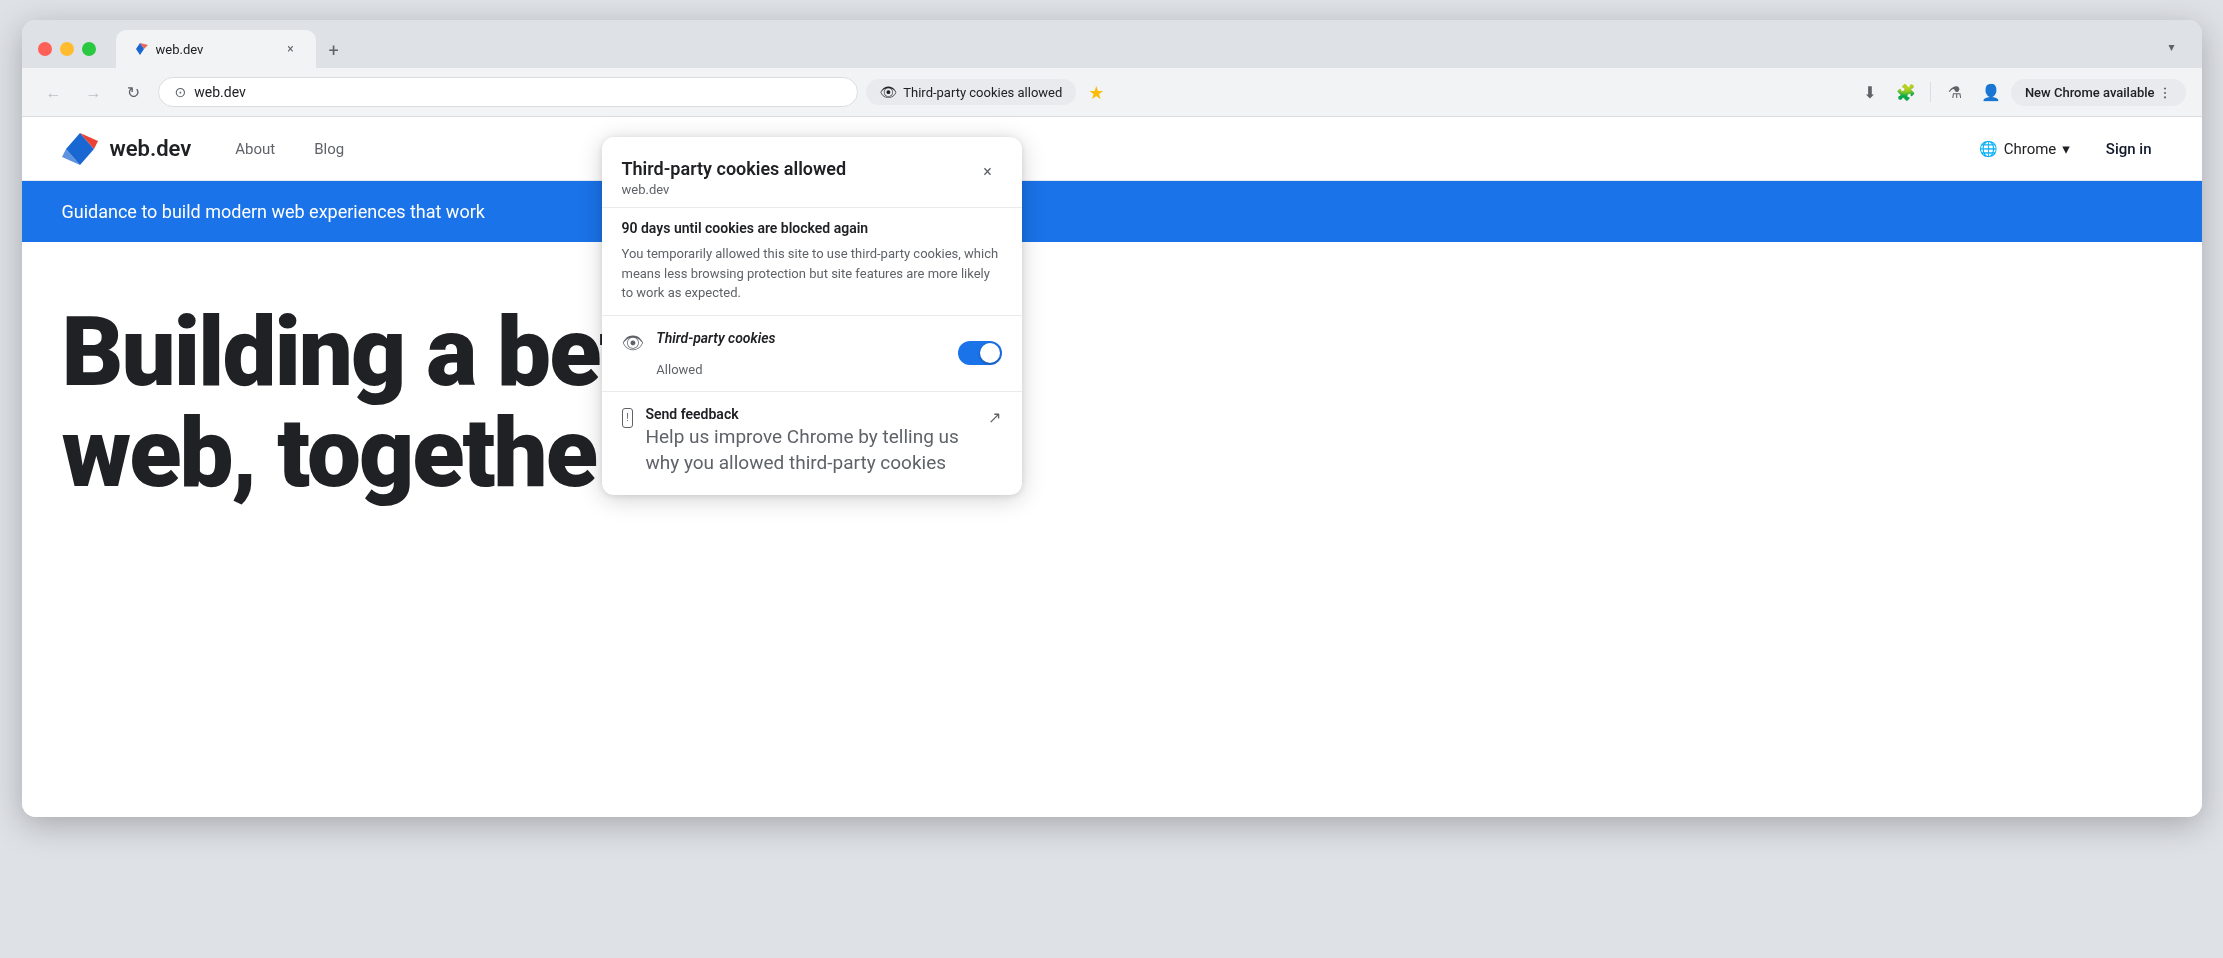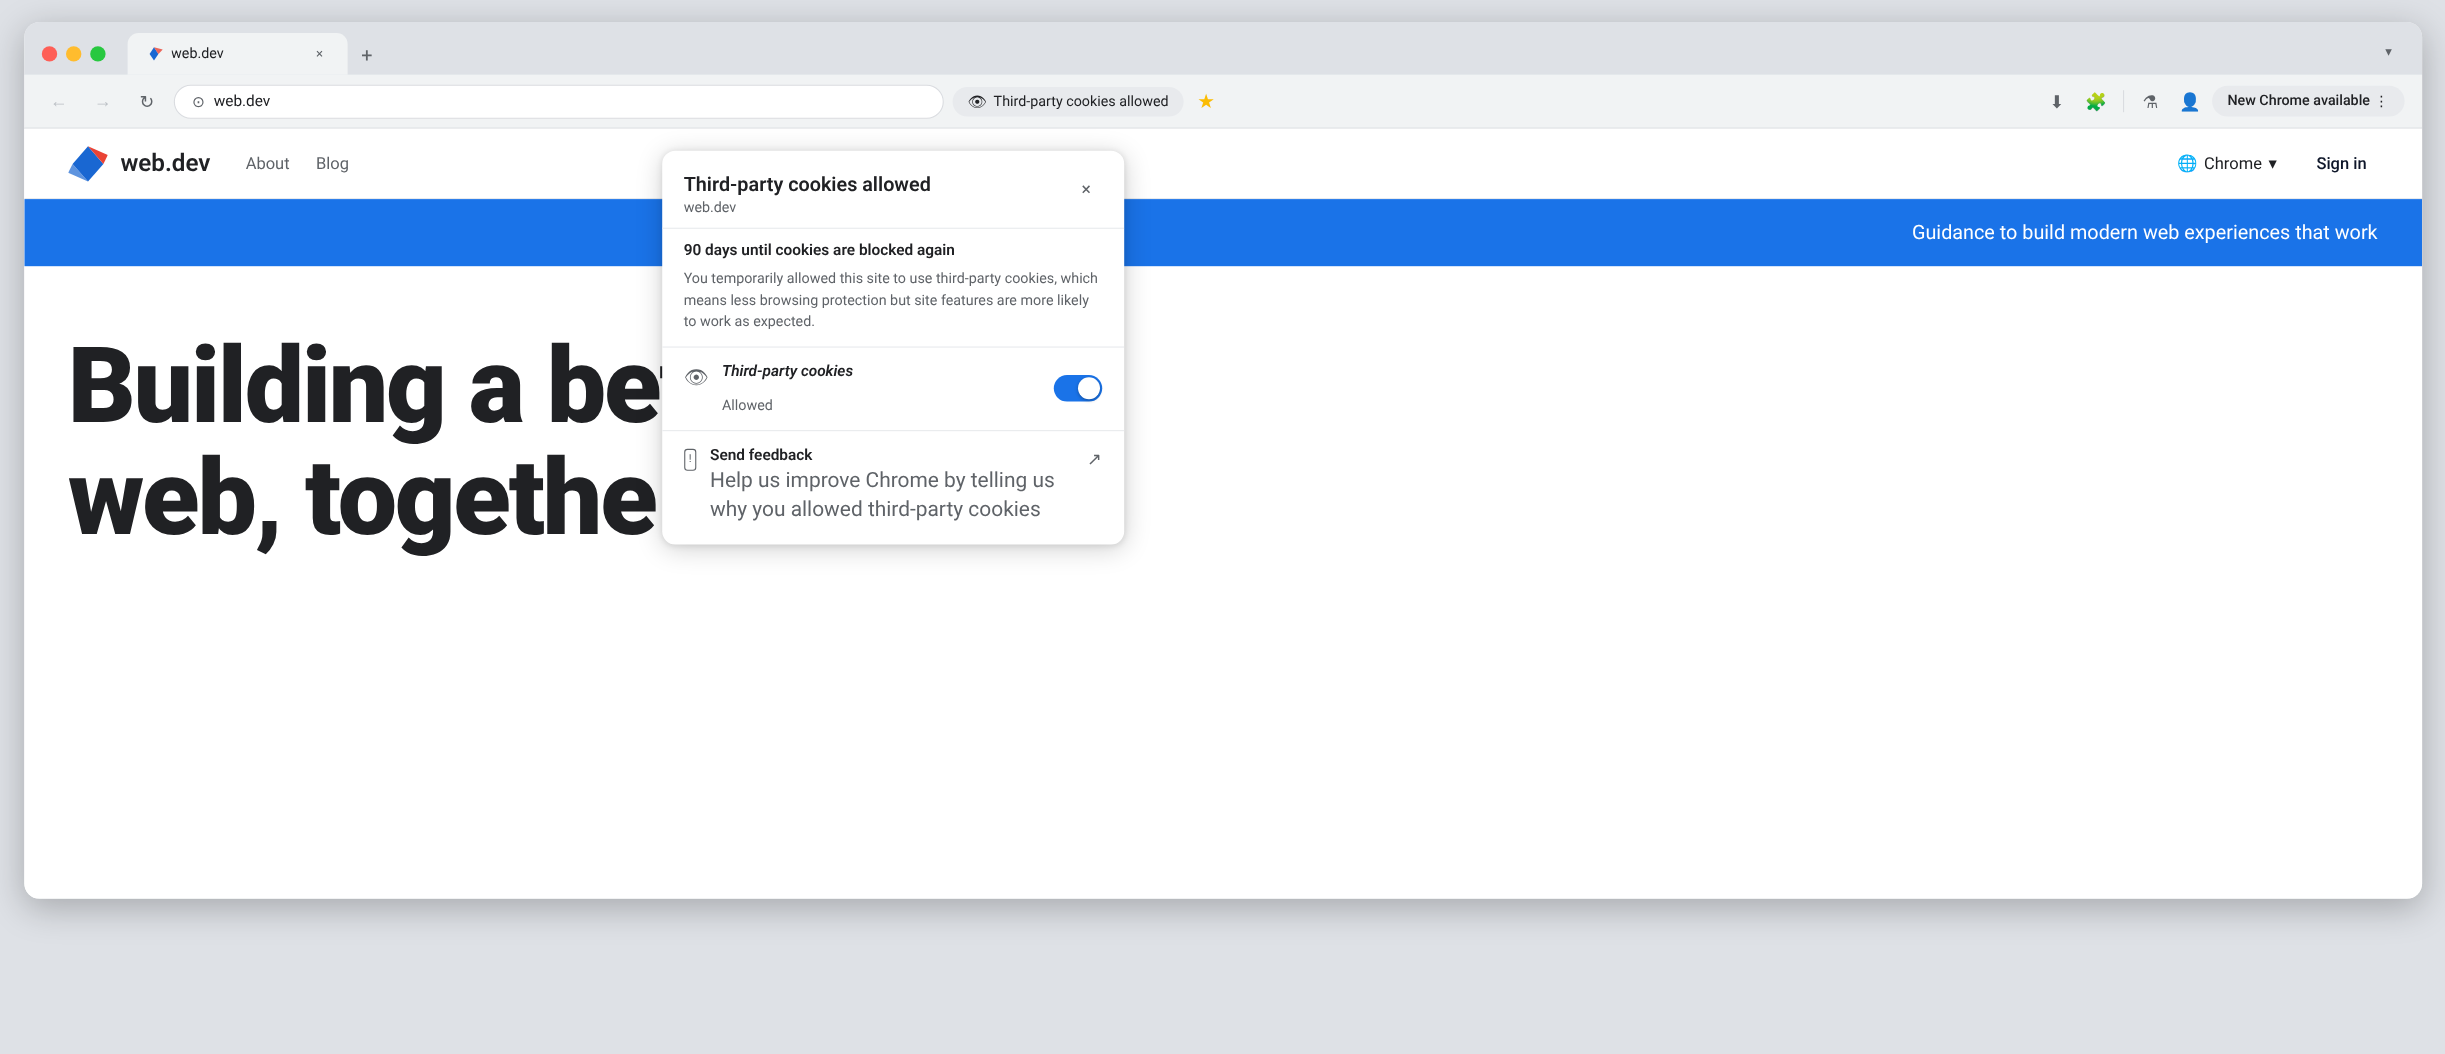--- a/index.html
+++ b/index.html
@@ -213,21 +213,21 @@
     }
 
     .new-chrome-btn {
       background: #e8eaed;
       border-radius: 20px;
       padding: 6px 14px;
       font-size: 13px;
       color: #202124;
       cursor: pointer;
       display: flex;
-      align-items: flex-start;
+      align-items: flex-end;
       gap: 4px;
       font-weight: 500;
       white-space: nowrap;
     }
 
     
     .content-area {
       background: #fff;
       position: relative;
       overflow: hidden;
@@ -253,22 +253,22 @@
       width: 36px;
       height: 36px;
     }
     .logo-text {
       font-size: 22px;
       font-weight: 600;
       color: #202124;
     }
     .site-nav {
       display: flex;
-      gap: 24px;
-      margin-left: 0;
+      gap: 39px;
+      margin-left: 12px;
     }
     .site-nav a {
       font-size: 15px;
       color: #5f6368;
       text-decoration: none;
       cursor: pointer;
     }
 
     .site-header-right {
       margin-left: auto;
@@ -293,21 +293,20 @@
       cursor: pointer;
       padding: 6px 10px;
       border-radius: 6px;
     }
 
     
     .site-banner {
       background: #1a73e8;
       padding: 20px 40px;
       color: #fff;
-      text-align: right;
     }
     .banner-text {
       font-size: 18px;
       font-weight: 400;
     }
 
     
     .hero {
       padding: 60px 40px;
     }

